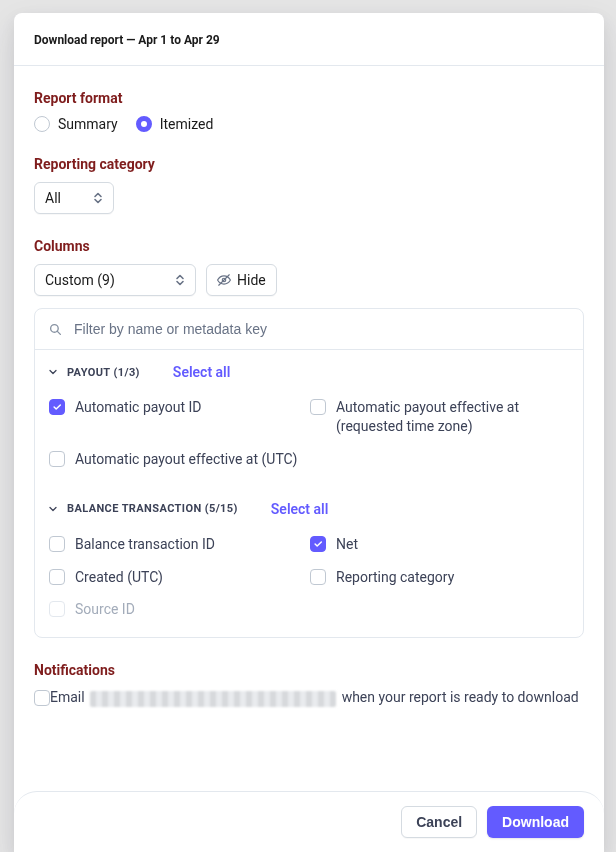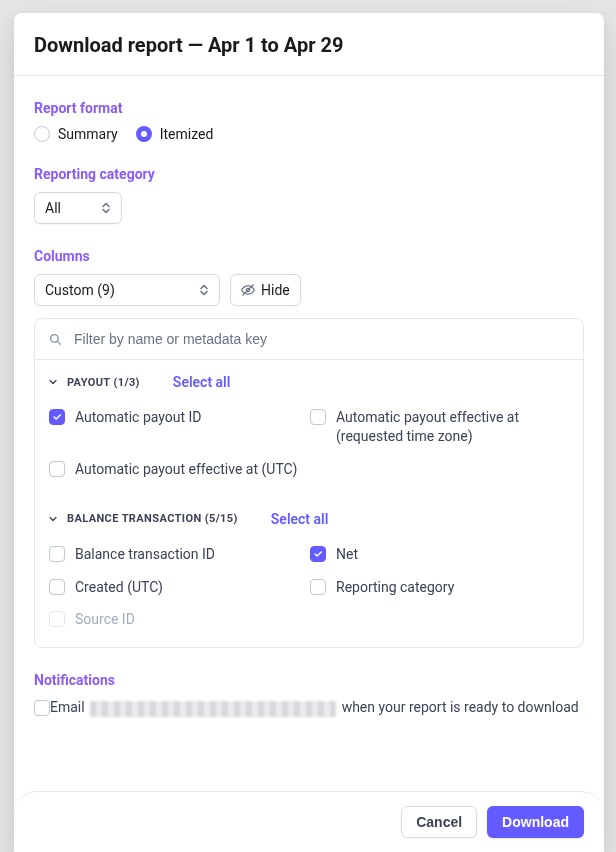--- a/index.html
+++ b/index.html
@@ -24,55 +24,55 @@
     border-radius: 8px 8px 0 0;
     box-shadow: 0 15px 35px rgba(50,50,93,.1), 0 5px 15px rgba(0,0,0,.07);
     display: flex;
     flex-direction: column;
   }
   .modal-header {
     padding: 20px 20px 18px 20px;
     border-bottom: 1px solid #e3e8ee;
   }
   .modal-title {
-    font-size: 20px;
+    font-size: 12px;
     font-weight: 700;
     color: #1a1a1a;
   }
   .modal-body {
     flex: 1;
     padding: 0 20px;
     overflow: auto;
   }
   .section { margin-top: 24px; }
   .section-label {
     font-size: 14px;
     font-weight: 700;
-    color: #8b5cf6;
+    color: #7f1d1d;
     margin-bottom: 10px;
   }
   .radio-row { display: flex; gap: 18px; align-items: center; }
   .radio-item { display: inline-flex; align-items: center; gap: 8px; cursor: pointer; }
   .radio {
     width: 16px; height: 16px; border-radius: 50%;
     border: 1px solid #c0c8d2; background: #fff; position: relative;
   }
   .radio.checked {
     border: 5px solid #635bff;
   }
   .select-btn {
     display: inline-flex; align-items: center; justify-content: space-between;
     border: 1px solid #d5dbe1; border-radius: 6px;
     padding: 7px 10px; background: #fff; cursor: pointer;
     box-shadow: 0 1px 1px rgba(0,0,0,0.03);
     font-size: 14px; color: #1a1a1a;
   }
   .select-btn .caret { margin-left: 10px; display:inline-flex; }
   .columns-row { display: flex; gap: 10px; margin-bottom: 12px;}
-  .columns-select { width: 186px; }
+  .columns-select { width: 162px; }
   .hide-btn { display:inline-flex; align-items:center; gap:6px; }
   .columns-panel {
     border: 1px solid #e3e8ee; border-radius: 8px;
     background: #fff;
   }
   .search-row {
     display: flex; align-items: center; gap: 10px;
     padding: 11px 14px; border-bottom: 1px solid #e3e8ee;
   }
   .search-input {
@@ -149,21 +149,21 @@
         </label>
         <label class="radio-item">
           <span class="radio checked"></span>
           <span>Itemized</span>
         </label>
       </div>
     </div>
 
     <div class="section">
       <div class="section-label">Reporting category</div>
-      <div class="select-btn" style="width:88px">
+      <div class="select-btn" style="width:80px">
         <span>All</span>
         <span class="caret icon">
           <svg width="10" height="12" viewBox="0 0 10 12">
               <path d="M2 4.5 L5 1.5 L8 4.5 M2 7.5 L5 10.5 L8 7.5" stroke="#697386" stroke-width="1.6" fill="none" stroke-linecap="round" stroke-linejoin="round"></path>
             </svg>
         </span>
       </div>
     </div>
 
     <div class="section">

